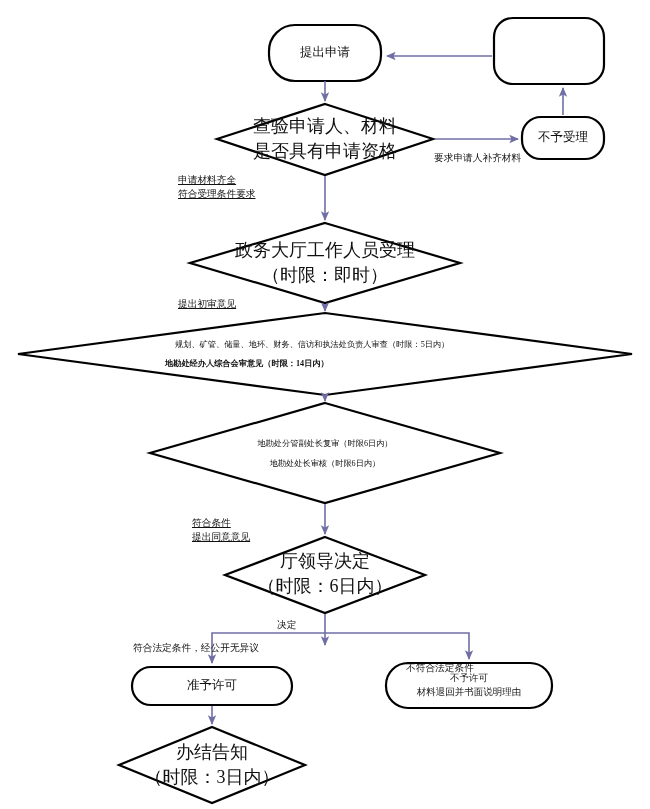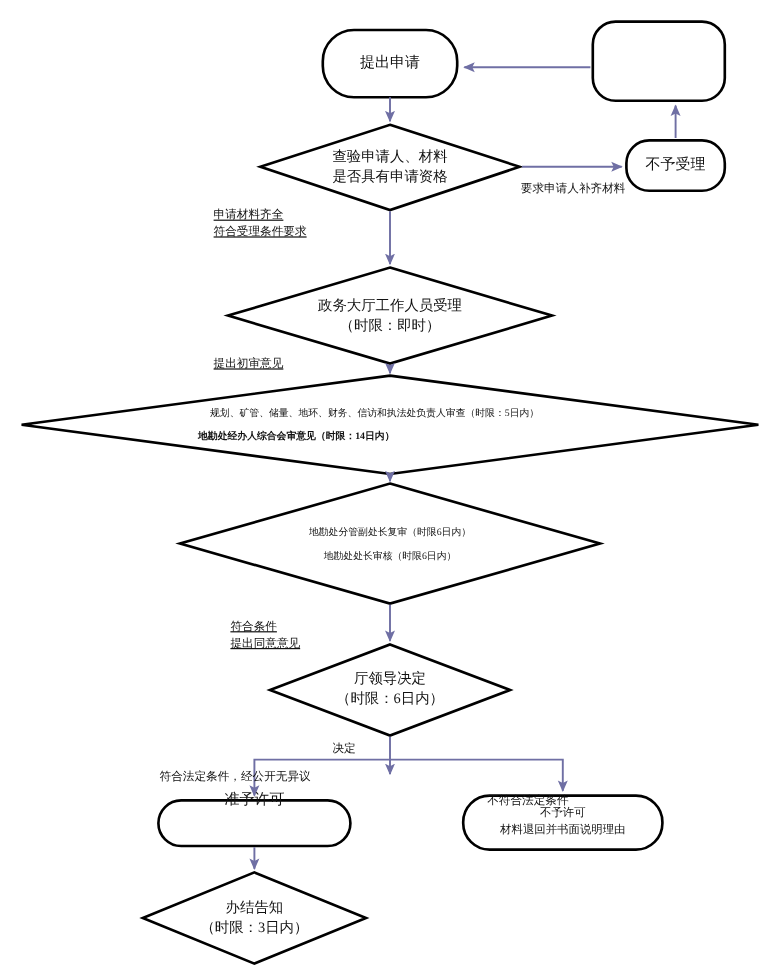--- a/index.html
+++ b/index.html
@@ -30,21 +30,21 @@
     display: flex;
     flex-direction: column;
     align-items: center;
     justify-content: center;
     text-align: center;
     pointer-events: none;
     line-height: 1.38;
   }
   .node-text span { display: block; white-space: nowrap; }
   .t-term { font-size: 12.5px; }
-  .t-dia { font-size: 12px; }
+  .t-dia { font-size: 18px; }
   .t-small { font-size: 9.5px; }
   .t-tiny { font-size: 8.2px; }
   .edge-label {
     position: absolute;
     font-size: 9.7px;
     line-height: 1.45;
     color: #111111;
     pointer-events: none;
     white-space: nowrap;
   }
@@ -142,21 +142,21 @@
   <div class="node-text t-tiny" style="left:150px; top:430px; width:350px; height:48px; line-height:1.0;">
     <span style="margin-bottom:11px;">地勘处分管副处长复审（时限6日内）</span>
     <span>地勘处处长审核（时限6日内）</span>
   </div>
 
   <div class="node-text t-dia" style="left:235px; top:546px; width:180px; height:56px;">
     <span>厅领导决定</span>
     <span>（时限：6日内）</span>
   </div>
 
-  <div class="node-text t-term" style="left:132px; top:648px; width:160px; height:38px;text-align:right;">
+  <div class="node-text t-term" style="left:132px; top:667px; width:160px; height:38px;text-align:right;">
     <span>准予许可</span>
   </div>
 
   <div class="node-text t-small" style="left:386px; top:663px; width:166px; height:45px;">
     <span>不予许可</span>
     <span>材料退回并书面说明理由</span>
   </div>
 
   <div class="node-text t-dia" style="left:122px; top:737px; width:180px; height:56px;">
     <span>办结告知</span>

